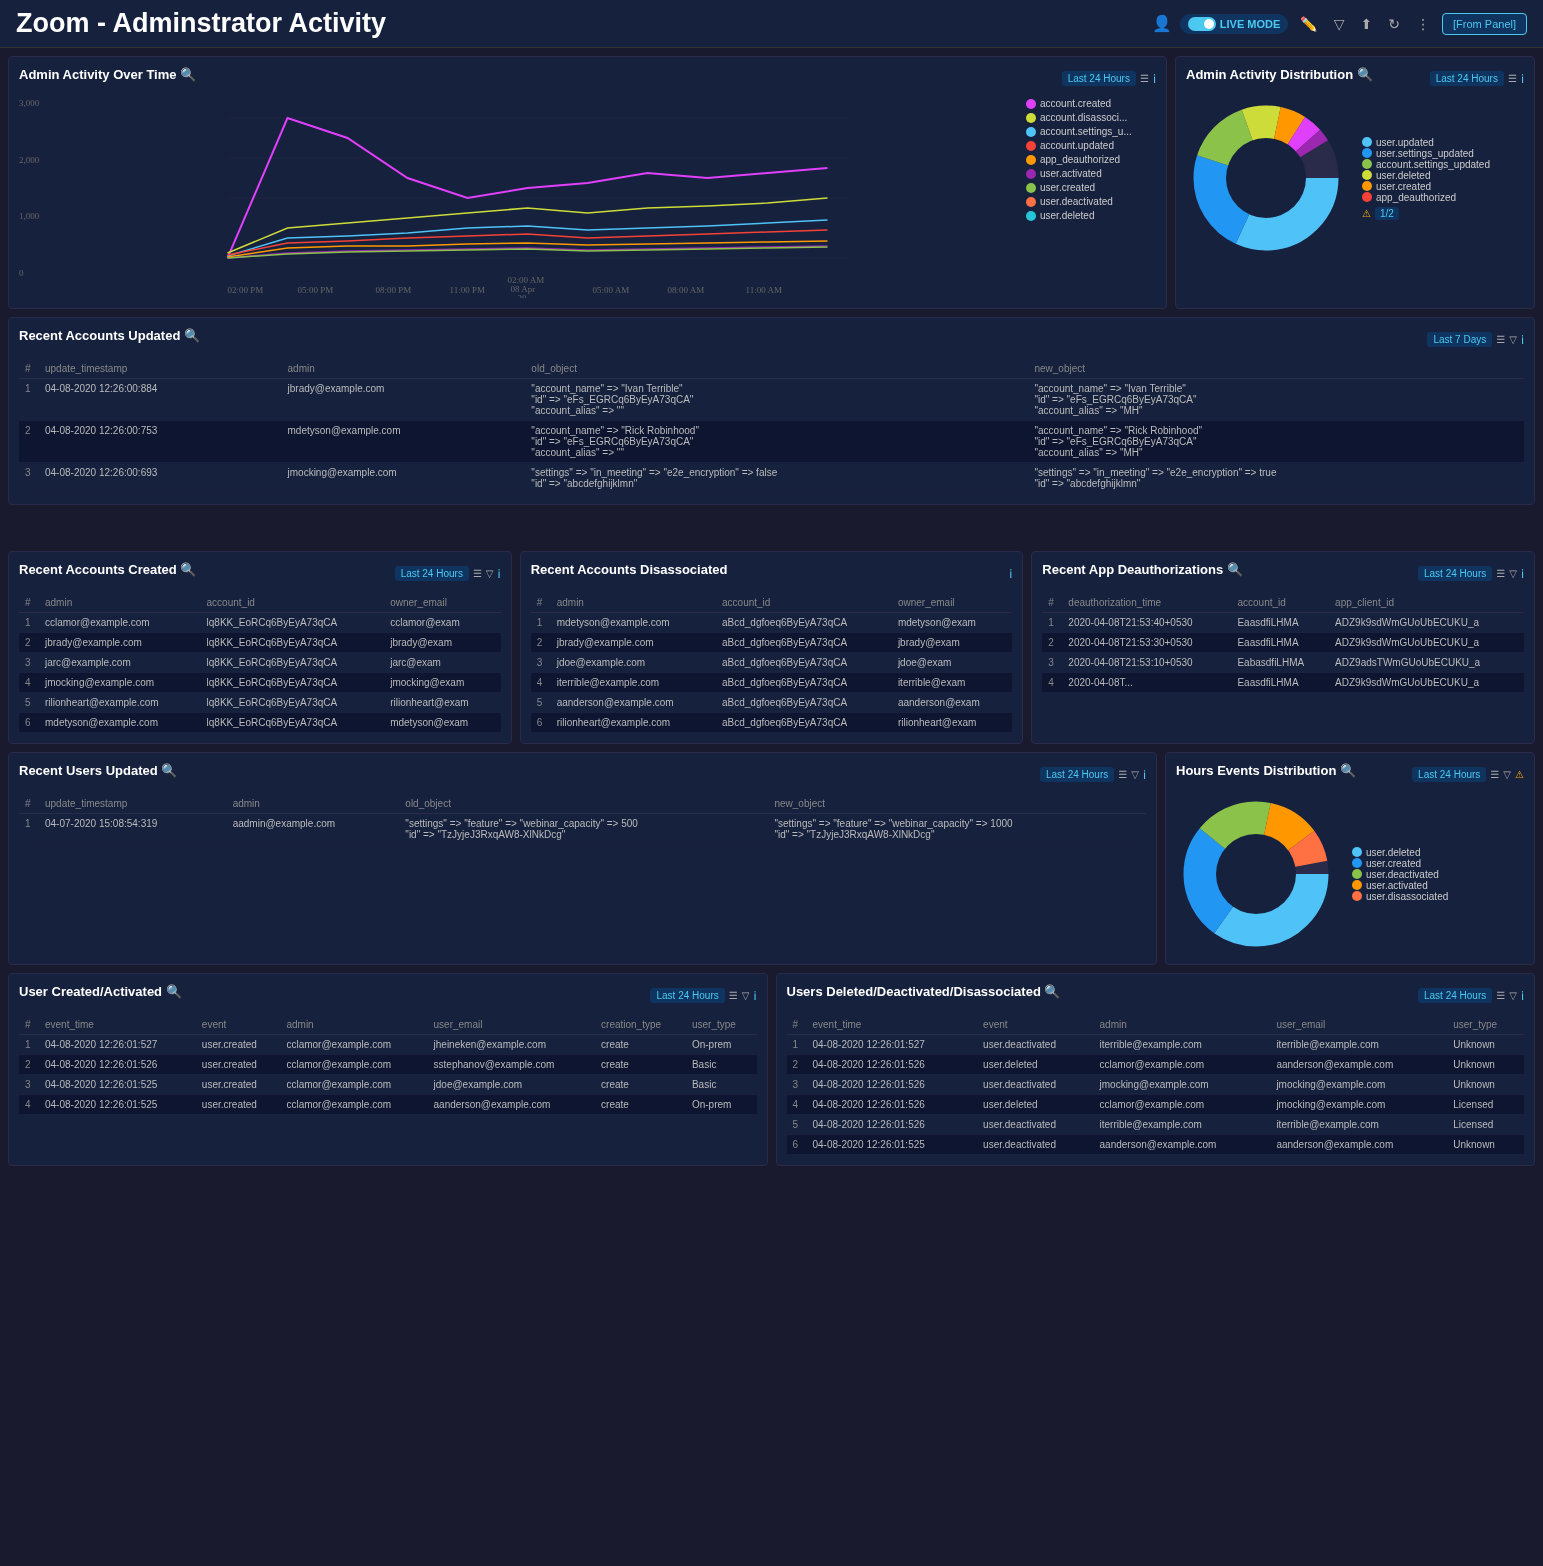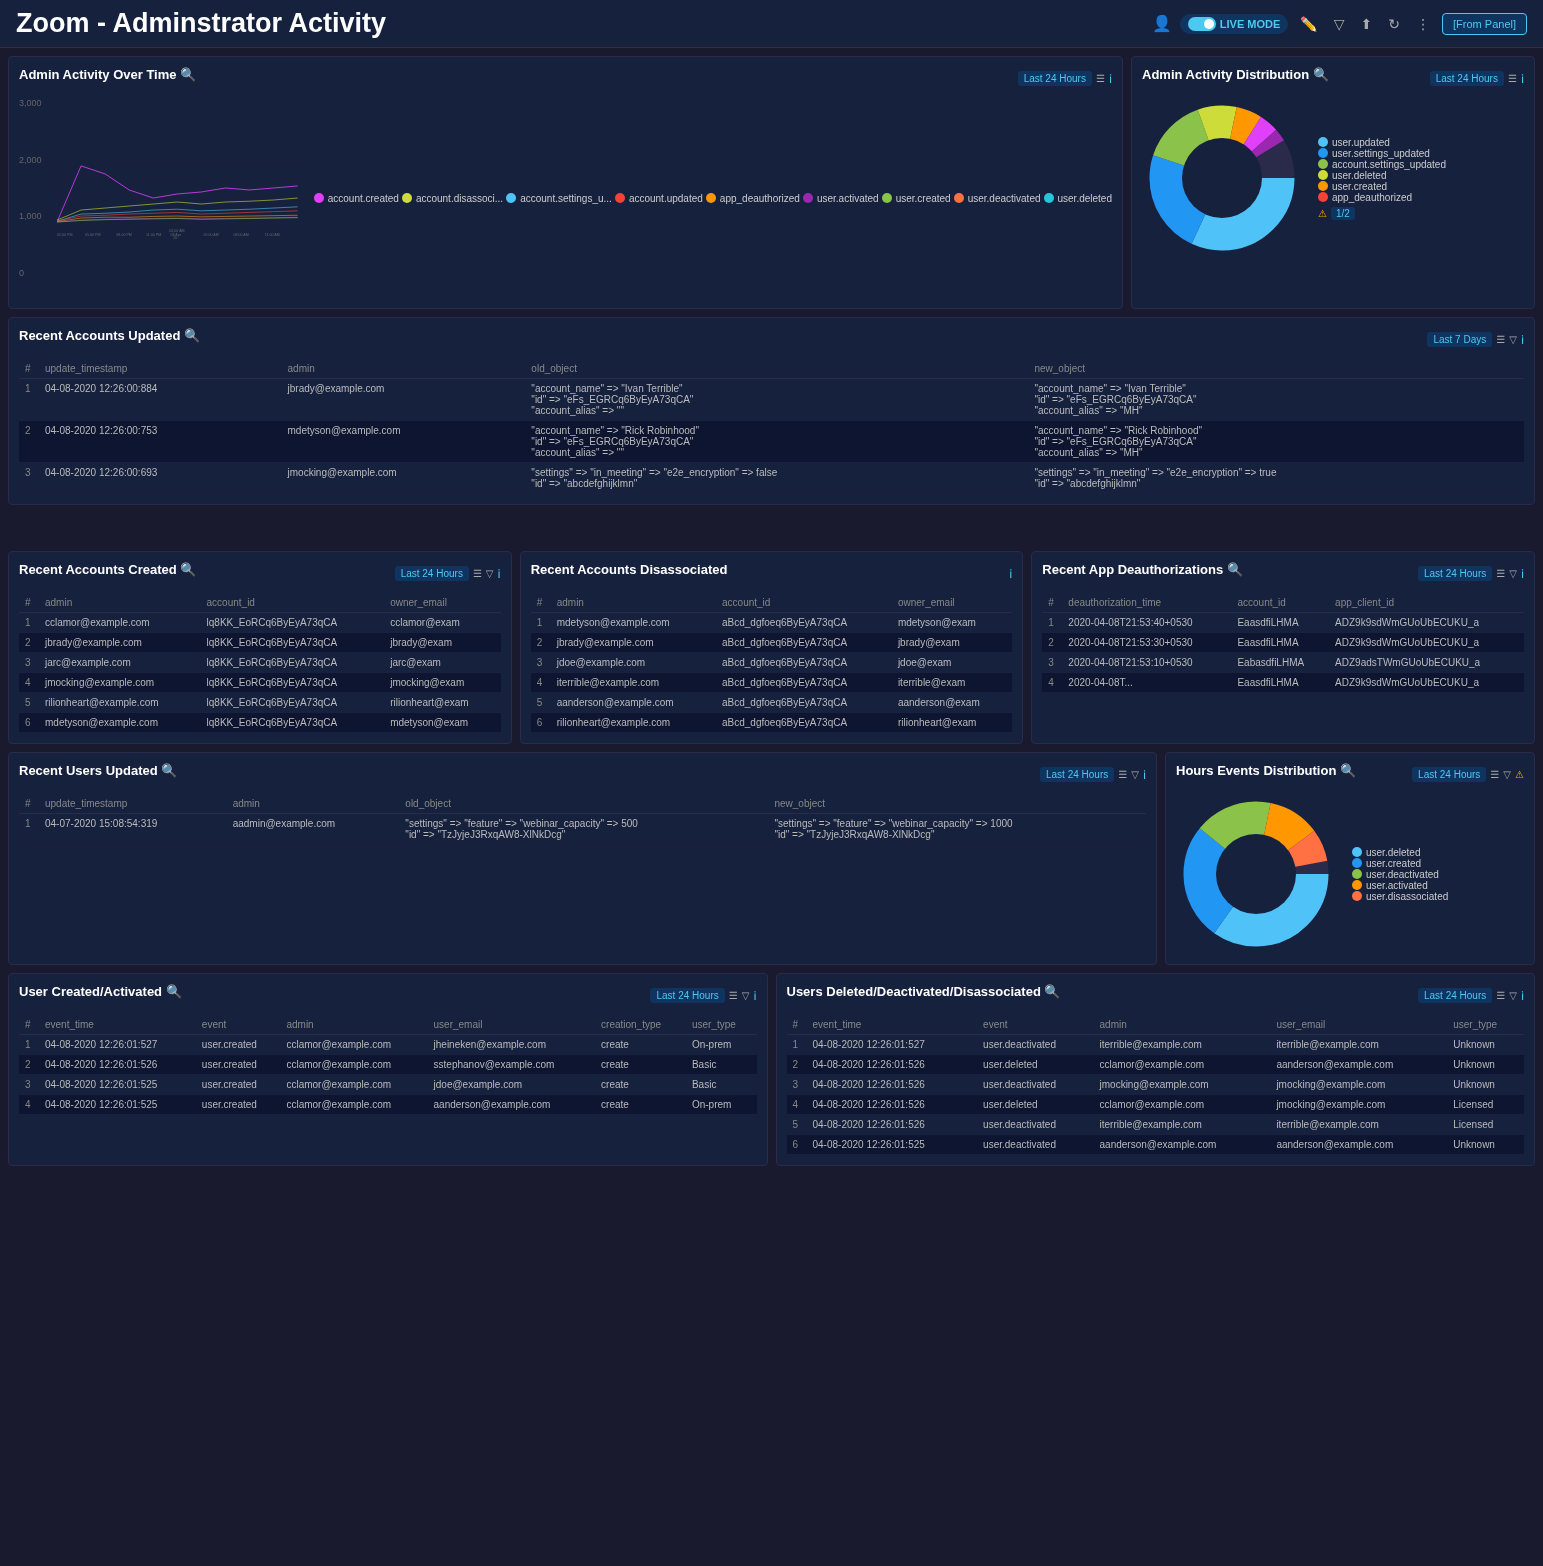--- a/index.html
+++ b/index.html
@@ -134,20 +134,21 @@
       width: 100%;
       height: 200px;
       position: relative;
     }
     .chart-svg {
       width: 100%;
       height: 100%;
     }
     .chart-legend {
       display: flex;
+      flex-direction: column;
       gap: 3px;
       font-size: 10px;
       min-width: 130px;
     }
     .legend-item {
       display: flex;
       align-items: center;
       gap: 4px;
     }
     .legend-dot {
@@ -156,21 +157,21 @@
       border-radius: 50%;
       flex-shrink: 0;
     }
     .chart-row {
       display: flex;
       gap: 8px;
     }
 
     
     .distribution-panel {
-      width: 404px;
+      width: 360px;
     }
     .donut-container {
       display: flex;
       align-items: center;
       gap: 16px;
     }
     .donut-legend {
       display: flex;
       flex-direction: column;
       font-size: 10px;
@@ -260,21 +261,21 @@
           <span>Admin Activity Over Time</span>
           <span style="cursor:pointer;">🔍</span>
         </div>
         <div class="panel-header-right">
           <span class="time-badge">Last 24 Hours</span>
           <span style="cursor:pointer;">☰</span>
           <span class="info-icon">ℹ</span>
         </div>
       </div>
       <div class="chart-row">
-        <div class="chart-container" style="flex:1;position:relative;">
+        <div class="chart-container" style="flex:1;position:relative;font-family:Liberation Serif, serif;">
           <div class="y-axis">
             <span>3,000</span>
             <span>2,000</span>
             <span>1,000</span>
             <span>0</span>
           </div>
           <svg class="chart-svg" viewBox="0 0 620 200" style="margin-left:38px;width:calc(100% - 38px);">
             <defs>
               <style>
                 .grid-line { stroke: #2a2a4a; stroke-width: 0.5; }

